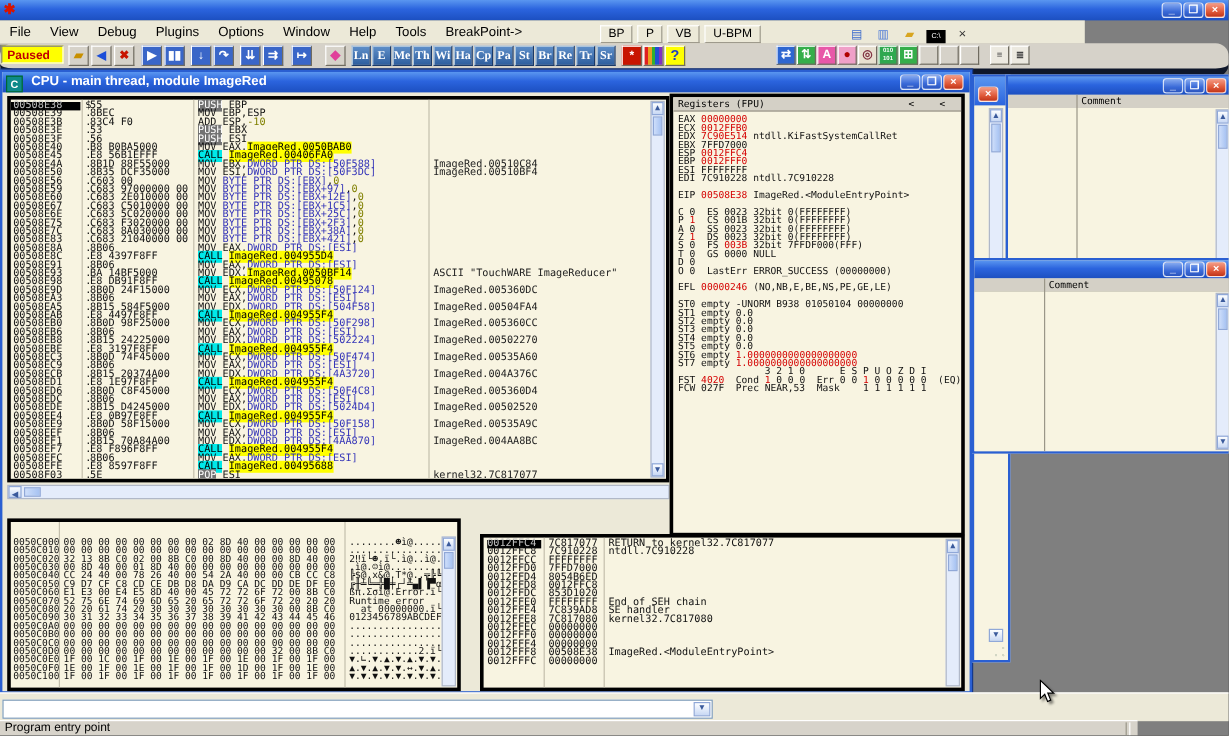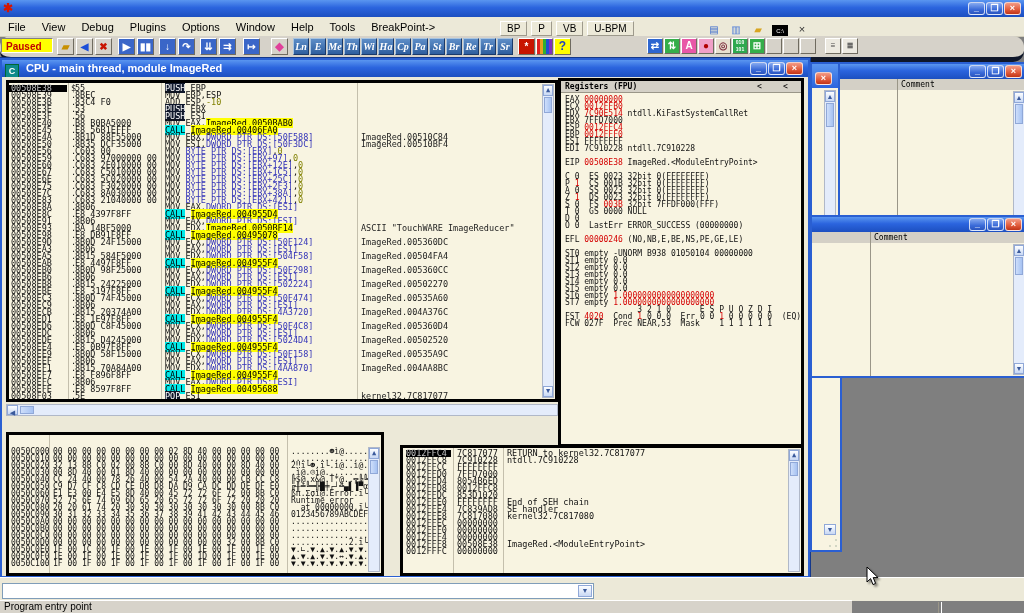--- a/index.html
+++ b/index.html
@@ -12,45 +12,45 @@
   
   #titlebar{left:0;top:0;width:1024px;height:17px;
     background:linear-gradient(180deg,#5A96F0 0%,#2B64DE 45%,#1C4FC0 100%);}
   #app-icon{left:3px;top:1px;color:#D81400;font-size:12px;font-weight:bold;}
   .xpbtn{width:17px;height:13px;border-radius:3px;border:1px solid rgba(255,255,255,.75);
     background:linear-gradient(180deg,#86AAF0,#3A6AD8 60%,#2B55BE);color:#fff;
     font-size:9px;line-height:11px;text-align:center;font-weight:bold;box-sizing:border-box;}
   .xpbtn.close{background:linear-gradient(180deg,#F49B85,#E05A3A 60%,#C03418);}
 
   
-  #menubar{left:0;top:17px;width:1024px;height:19px;background:#ECE9D8;border-bottom:1px solid #CFCBBA;}
+  #menubar{left:0;top:17px;width:904px;height:19px;background:#ECE9D8;border-bottom:1px solid #CFCBBA;}
   .menu-item{display:inline-block;padding:2px 8px 0 8px;font-size:11px;color:#000;}
   #menu-right-buttons .mrb{position:static;display:inline-block;margin-right:4px;padding:1px 6px;
     font-size:10px;background:#ECE9D8;border:1px solid #9E9A8C;border-top-color:#fff;border-left-color:#fff;color:#000;}
   .micb{display:inline-block;width:16px;height:14px;margin-right:6px;text-align:center;font-size:10px;line-height:14px;}
   .ic-doc{color:#3A6ACD;} .ic-doc2{color:#5580D8;} .ic-folder{color:#D8A520;}
   .ic-console{background:#000;color:#fff;font-size:6px;line-height:13px;display:inline-block;width:16px;height:13px;}
   .ic-x{color:#333;font-size:11px;}
 
   
-  #toolbar{left:0;top:36px;width:1024px;height:21px;background:#D6D2C9;border-bottom:5px solid #0f172a;border-radius:11px;}
+  #toolbar{left:0;top:36px;width:1024px;height:21px;background:#D6D2C9;border-bottom:7px solid #0f172a;border-radius:11px;}
   #paused-box{left:1px;top:2px;width:52px;height:15px;background:#FFFF00;color:#C00000;
     font-weight:bold;font-size:10px;line-height:15px;padding-left:4px;
     border:1px solid #808080;border-bottom-color:#fff;border-right-color:#fff;box-sizing:border-box;}
   #tool-icons{left:57px;top:2px;display:flex;}
   .tbtn{width:17px;height:17px;box-sizing:border-box;border:1px solid #fff;border-right-color:#6F6B60;border-bottom-color:#6F6B60;
     background:#D6D2C9;text-align:center;font-size:10px;line-height:15px;font-weight:bold;}
   .tbtn.blue{background:#3A66C8;color:#fff;}
   .tbtn.pink{color:#E0409A;font-size:11px;}
   .tbtn.red{background:#C81400;color:#fff;}
   .tbtn.rainbow{background:linear-gradient(90deg,#E02020 0 20%,#E8A020 20% 40%,#30B030 40% 60%,#2050D0 60% 80%,#8030C0 80% 100%);}
   .tbtn.help{background:#FFFF00;color:#2040C0;font-size:12px;}
   .letter{width:16px;height:17px;box-sizing:border-box;margin-right:1px;
     background:linear-gradient(180deg,#5E8EC8,#2E5E9E);border:1px solid #A8C4E0;border-right-color:#1A3A6A;border-bottom-color:#1A3A6A;
-    color:#fff;font-family:"Liberation Serif",serif;font-weight:bold;font-size:10px;line-height:15px;text-align:center;font-style:italic;}
+    color:#fff;font-family:"Liberation Serif",serif;font-weight:bold;font-size:10px;line-height:15px;text-align:center;}
   #tool-icons2{left:647px;top:2px;display:flex;}
   .t2{width:16px;height:16px;box-sizing:border-box;margin-right:1px;border:1px solid #fff;
     border-right-color:#6F6B60;border-bottom-color:#6F6B60;text-align:center;font-size:10px;line-height:14px;font-weight:bold;color:#fff;}
   .t2.b{background:#2E66D0;} .t2.g{background:#35AE4A;} .t2.p{background:#E858A8;}
   .t2.pk{background:#F0A0C8;color:#B00000;} .t2.sp{background:#E8E0D0;color:#803040;}
   .t2.bin{background:#2FA84F;font-size:5px;line-height:7px;}
   .t2.empty{background:#D6D2C9;}
   .t2.list{background:#ECE9E0;color:#444;font-size:8px;}
 
   
@@ -66,21 +66,21 @@
   .vline{position:absolute;top:0;bottom:0;width:1px;background:#C4BFAC;}
 
   
   .disasm-row{position:relative;height:7px;}
   .disasm-row .c-addr{position:absolute;left:0;width:56px;padding-left:2px;color:#111;}
   .disasm-row .c-addr.sel{background:#000;color:#C0C0C0;}
   .disasm-row .c-mark{position:absolute;left:62px;}
   .disasm-row .c-hex{position:absolute;left:66px;}
   .disasm-row .c-asm{position:absolute;left:156px;}
   .disasm-row .c-cmt{position:absolute;left:352px;color:#222;}
-  .mn-push{background:#0f172a;color:#fff;}
+  .mn-push{background:#737373;color:#fff;}
   .mn-call{background:#00E8E8;color:#000;}
   .t-mem{color:#3434B8;}
   .t-imm-y{background:#FFFF00;color:#000;}
   .t-const{color:#808000;}
   .r-red{color:#D40000;}
 
   
   .sb{position:absolute;background:#E4ECFB;border:1px solid #B0B8C8;box-sizing:border-box;}
   .sb-btn{position:absolute;left:0;right:0;height:11px;background:linear-gradient(180deg,#FDFEFF,#C8D8F4);
     border:1px solid #90A8D8;color:#3A5A9C;font-size:7px;text-align:center;line-height:9px;box-sizing:border-box;}
@@ -106,21 +106,21 @@
   .gripdots{position:absolute;width:12px;height:12px;background:
     radial-gradient(circle at 9px 3px,#9A96 1px,transparent 1.2px),
     radial-gradient(circle at 9px 9px,#9A96 1px,transparent 1.2px),
     radial-gradient(circle at 3px 9px,#9A96 1px,transparent 1.2px);}
 
   
   #cmdrow{left:0;top:577px;width:1024px;height:23px;background:#ECE9D8;border-top:1px solid #fff;}
   #cmdbox{left:2px;top:5px;width:592px;height:16px;background:#fff;border:1px solid #7F9DB9;box-sizing:border-box;}
   #cmdbtn{right:1px;top:1px;width:14px;height:12px;position:absolute;background:linear-gradient(180deg,#FDFEFF,#C8D8F4);
     border:1px solid #90A8D8;color:#3A5A9C;font-size:7px;text-align:center;line-height:10px;box-sizing:border-box;}
-  #statusbar{left:0;top:600px;width:852px;height:13px;background:#D7D3CA;border-top:1px solid #fff;font-size:10px;color:#000;}
+  #statusbar{left:0;top:600px;width:948px;height:13px;background:#D7D3CA;border-top:1px solid #fff;font-size:10px;color:#000;}
   #status-text{position:absolute;left:4px;top:0px;}
   #status-div{position:absolute;left:938px;top:1px;bottom:1px;width:2px;border-left:1px solid #9A9688;border-right:1px solid #fff;}
 
   #cursor{left:866px;top:566px;filter:drop-shadow(2px 2px 1px rgba(0,0,0,.45));}
 </style>
 </head>
 <body>
 
 <div id="screen">
 
@@ -210,21 +210,21 @@
     </div>
 
     <div class="sb" style="left:4px;top:344px;width:552px;height:12px;">
       <div class="sb-btn h" style="left:0;"><span style="display:inline-block;margin-top:2px;">◀</span></div>
       <div class="sb-thumb" style="left:13px;width:14px;top:1px;bottom:1px;"></div>
     </div>
 
 
     <div class="pane" style="left:556px;top:18px;width:246px;height:369px;">
       <div class="hdr" style="position:absolute;left:0;right:0;top:0;height:11px;">
-        <span style="left:4px;font-weight:bold;">Registers (FPU)</span>
+        <span style="left:4px;font-weight:normal;">Registers (FPU)</span>
         <span style="left:196px;" class="mrb">&lt;</span>
         <span style="left:222px;" class="mrb">&lt;</span>
       </div>
       <div id="reg-lines" class="code8" style="position:absolute;left:4px;top:15px;right:2px;"><div class="rline" style="height: 7px; white-space: pre;"><span>EAX </span><span class="r-red">00000000</span></div><div class="rline" style="height: 7px; white-space: pre;"><span>ECX </span><span class="r-red">0012FFB0</span></div><div class="rline" style="height: 7px; white-space: pre;"><span>EDX </span><span class="r-red">7C90E514</span><span> ntdll.KiFastSystemCallRet</span></div><div class="rline" style="height: 7px; white-space: pre;"><span>EBX 7FFD7000</span></div><div class="rline" style="height: 7px; white-space: pre;"><span>ESP </span><span class="r-red">0012FFC4</span></div><div class="rline" style="height: 7px; white-space: pre;"><span>EBP </span><span class="r-red">0012FFF0</span></div><div class="rline" style="height: 7px; white-space: pre;"><span>ESI FFFFFFFF</span></div><div class="rline" style="height: 7px; white-space: pre;"><span>EDI 7C910228 ntdll.7C910228</span></div><div class="rline" style="height: 7px; white-space: pre;">&nbsp;</div><div class="rline" style="height: 7px; white-space: pre;"><span>EIP </span><span class="r-red">00508E38</span><span> ImageRed.&lt;ModuleEntryPoint&gt;</span></div><div class="rline" style="height: 7px; white-space: pre;">&nbsp;</div><div class="rline" style="height: 7px; white-space: pre;"><span>C 0  ES 0023 32bit 0(FFFFFFFF)</span></div><div class="rline" style="height: 7px; white-space: pre;"><span>P </span><span class="r-red">1</span><span>  CS 001B 32bit 0(FFFFFFFF)</span></div><div class="rline" style="height: 7px; white-space: pre;"><span>A 0  SS 0023 32bit 0(FFFFFFFF)</span></div><div class="rline" style="height: 7px; white-space: pre;"><span>Z </span><span class="r-red">1</span><span>  DS 0023 32bit 0(FFFFFFFF)</span></div><div class="rline" style="height: 7px; white-space: pre;"><span>S 0  FS </span><span class="r-red">003B</span><span> 32bit 7FFDF000(FFF)</span></div><div class="rline" style="height: 7px; white-space: pre;"><span>T 0  GS 0000 NULL</span></div><div class="rline" style="height: 7px; white-space: pre;"><span>D 0</span></div><div class="rline" style="height: 7px; white-space: pre;"><span>O 0  LastErr ERROR_SUCCESS (00000000)</span></div><div class="rline" style="height: 7px; white-space: pre;">&nbsp;</div><div class="rline" style="height: 7px; white-space: pre;"><span>EFL </span><span class="r-red">00000246</span><span> (NO,NB,E,BE,NS,PE,GE,LE)</span></div><div class="rline" style="height: 7px; white-space: pre;">&nbsp;</div><div class="rline" style="height: 7px; white-space: pre;"><span>ST0 empty -UNORM B938 01050104 00000000</span></div><div class="rline" style="height: 7px; white-space: pre;"><span>ST1 empty 0.0</span></div><div class="rline" style="height: 7px; white-space: pre;"><span>ST2 empty 0.0</span></div><div class="rline" style="height: 7px; white-space: pre;"><span>ST3 empty 0.0</span></div><div class="rline" style="height: 7px; white-space: pre;"><span>ST4 empty 0.0</span></div><div class="rline" style="height: 7px; white-space: pre;"><span>ST5 empty 0.0</span></div><div class="rline" style="height: 7px; white-space: pre;"><span>ST6 empty </span><span class="r-red">1.0000000000000000000</span></div><div class="rline" style="height: 7px; white-space: pre;"><span>ST7 empty </span><span class="r-red">1.0000000000000000000</span></div><div class="rline" style="height: 7px; white-space: pre;"><span>               3 2 1 0      E S P U O Z D I</span></div><div class="rline" style="height: 7px; white-space: pre;"><span>FST </span><span class="r-red">4020</span><span>  Cond </span><span class="r-red">1</span><span> 0 0 0  Err 0 0 </span><span class="r-red">1</span><span> 0 0 0 0 0  (EQ)</span></div><div class="rline" style="height: 7px; white-space: pre;"><span>FCW 027F  Prec NEAR,53  Mask    1 1 1 1 1 1</span></div></div>
     </div>
 
     <div class="pane code8" style="left:4px;top:372px;width:378px;height:144px;">
       <div id="dump-rows" style="position:absolute;left:0;top:13px;right:14px;"><div class="drow"><span class="d-a">0050C000</span><span class="d-h">00 00 00 00 00 00 00 00 02 8D 40 00 00 00 00 00</span><span class="d-t">........☻ì@.....</span></div><div class="drow"><span class="d-a">0050C010</span><span class="d-h">00 00 00 00 00 00 00 00 00 00 00 00 00 00 00 00</span><span class="d-t">................</span></div><div class="drow"><span class="d-a">0050C020</span><span class="d-h">32 13 8B C0 02 00 8B C0 00 8D 40 00 00 8D 40 00</span><span class="d-t">2‼ï└☻.ï└.ì@..ì@.</span></div><div class="drow"><span class="d-a">0050C030</span><span class="d-h">00 8D 40 00 01 8D 40 00 00 00 00 00 00 00 00 00</span><span class="d-t">.ì@.☺ì@.........</span></div><div class="drow"><span class="d-a">0050C040</span><span class="d-h">CC 24 40 00 78 26 40 00 54 2A 40 00 00 CB CC C8</span><span class="d-t">╠$@.x&amp;@.T*@..╦╠╚</span></div><div class="drow"><span class="d-a">0050C050</span><span class="d-h">C9 D7 CF C8 CD CE DB D8 DA D9 CA DC DD DE DF E0</span><span class="d-t">╔╫╧╚═╬█╪┌┘╩▄▌▐▀α</span></div><div class="drow"><span class="d-a">0050C060</span><span class="d-h">E1 E3 00 E4 E5 8D 40 00 45 72 72 6F 72 00 8B C0</span><span class="d-t">ßπ.Σσì@.Error.ï└</span></div><div class="drow"><span class="d-a">0050C070</span><span class="d-h">52 75 6E 74 69 6D 65 20 65 72 72 6F 72 20 20 20</span><span class="d-t">Runtime error   </span></div><div class="drow"><span class="d-a">0050C080</span><span class="d-h">20 20 61 74 20 30 30 30 30 30 30 30 30 00 8B C0</span><span class="d-t">  at 00000000.ï└</span></div><div class="drow"><span class="d-a">0050C090</span><span class="d-h">30 31 32 33 34 35 36 37 38 39 41 42 43 44 45 46</span><span class="d-t">0123456789ABCDEF</span></div><div class="drow"><span class="d-a">0050C0A0</span><span class="d-h">00 00 00 00 00 00 00 00 00 00 00 00 00 00 00 00</span><span class="d-t">................</span></div><div class="drow"><span class="d-a">0050C0B0</span><span class="d-h">00 00 00 00 00 00 00 00 00 00 00 00 00 00 00 00</span><span class="d-t">................</span></div><div class="drow"><span class="d-a">0050C0C0</span><span class="d-h">00 00 00 00 00 00 00 00 00 00 00 00 00 00 00 00</span><span class="d-t">................</span></div><div class="drow"><span class="d-a">0050C0D0</span><span class="d-h">00 00 00 00 00 00 00 00 00 00 00 00 32 00 8B C0</span><span class="d-t">............2.ï└</span></div><div class="drow"><span class="d-a">0050C0E0</span><span class="d-h">1F 00 1C 00 1F 00 1E 00 1F 00 1E 00 1F 00 1F 00</span><span class="d-t">▼.∟.▼.▲.▼.▲.▼.▼.</span></div><div class="drow"><span class="d-a">0050C0F0</span><span class="d-h">1E 00 1F 00 1E 00 1F 00 1F 00 1D 00 1F 00 1E 00</span><span class="d-t">▲.▼.▲.▼.▼.↔.▼.▲.</span></div><div class="drow"><span class="d-a">0050C100</span><span class="d-h">1F 00 1F 00 1F 00 1F 00 1F 00 1F 00 1F 00 1F 00</span><span class="d-t">▼.▼.▼.▼.▼.▼.▼.▼.</span></div></div>
       <div class="vline" style="left:40px;top:0;"></div>
       <div class="vline" style="left:278px;top:0;"></div>

